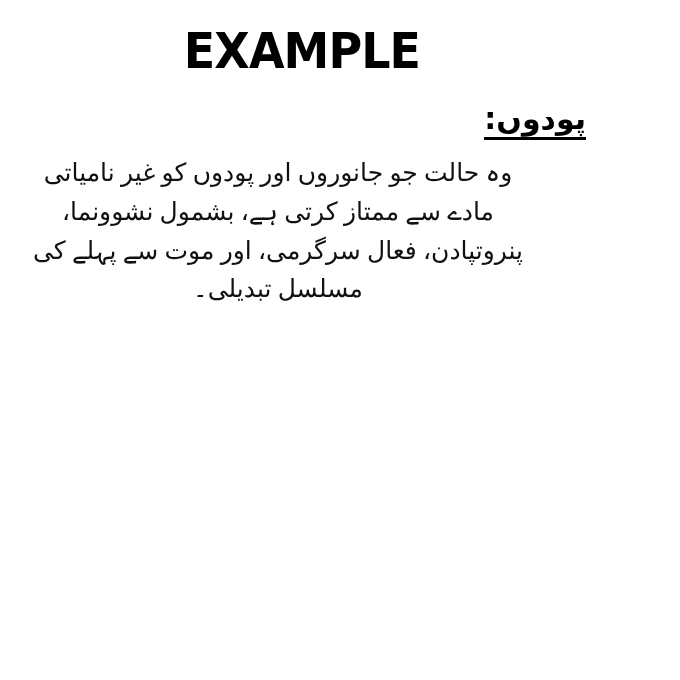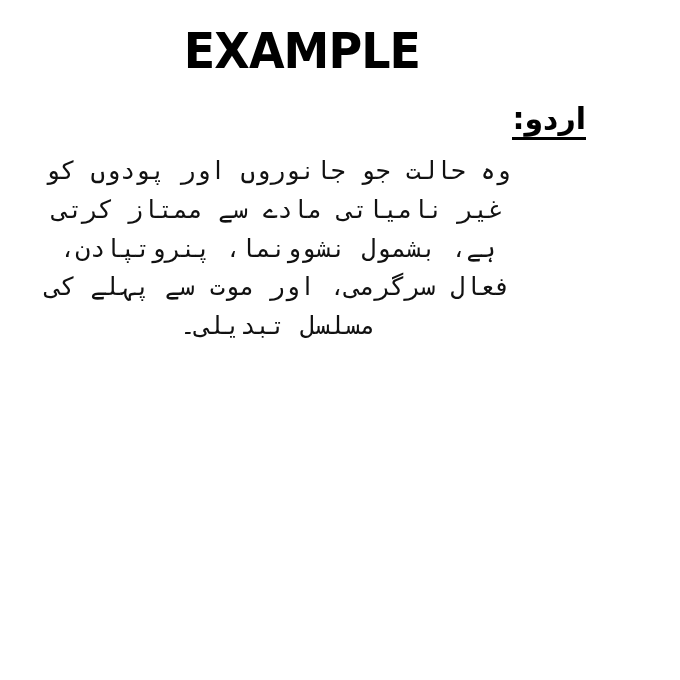--- a/index.html
+++ b/index.html
@@ -70,35 +70,35 @@
     font-weight: 900;
     font-size: 30px;
     line-height: 1.1;
     color: #000000;
     border-bottom: 3px solid #000000;
     padding-bottom: 2px;
     transform-origin: right center;
   }
   .urdu-body {
     margin-top: 14px;
-    font-family: Liberation Mono, monospace;
+    font-family: Liberation Serif, serif;
     font-size: 25px;
     line-height: 1.55;
     color: #111111;
     text-align: center;
     direction: rtl;
     padding: 0 60px 0 30px;
   }
 </style>
 </head>
 <body>
 
 <div class="page">
 
   <h1 class="title">EXAMPLE</h1>
 
 
   <div class="urdu-block">
-    <div class="urdu-label">اردو:</div>
+    <div class="urdu-label">پودوں:</div>
     <p class="urdu-body">وہ حالت جو جانوروں اور پودوں کو غیر نامیاتی مادے سے ممتاز کرتی ہے، بشمول نشوونما، پنروتپادن، فعال سرگرمی، اور موت سے پہلے کی مسلسل تبدیلی۔</p>
   </div>
 
 </div>
 
 </body></html>

